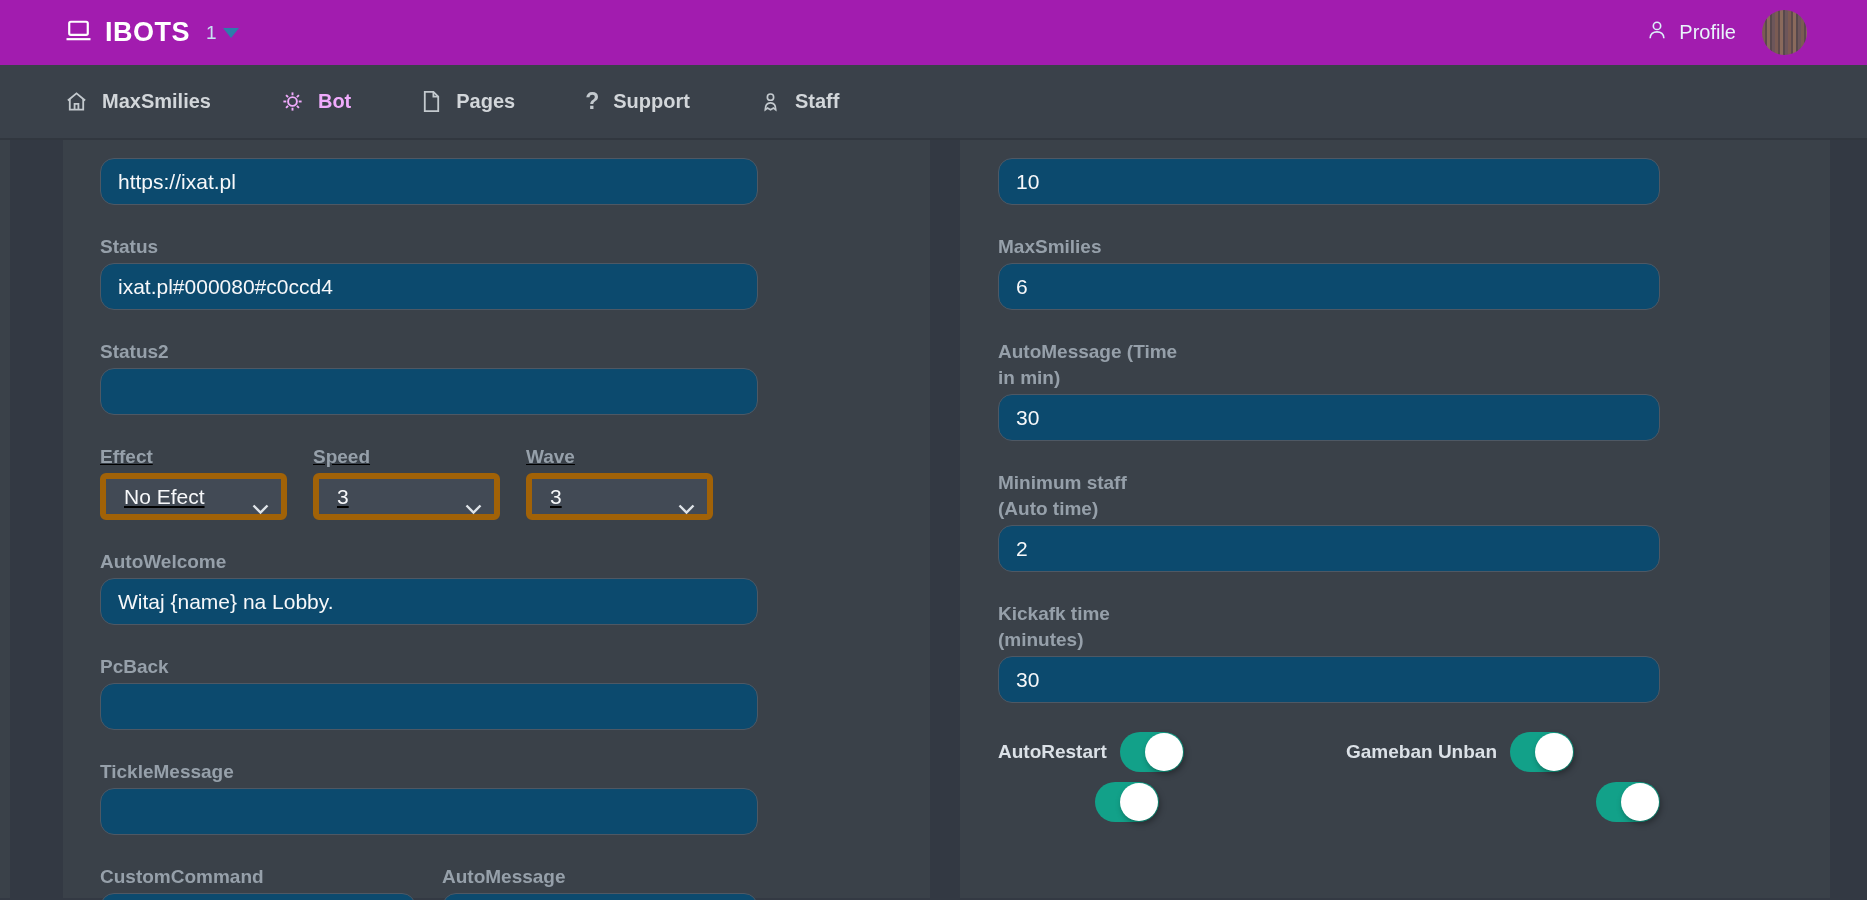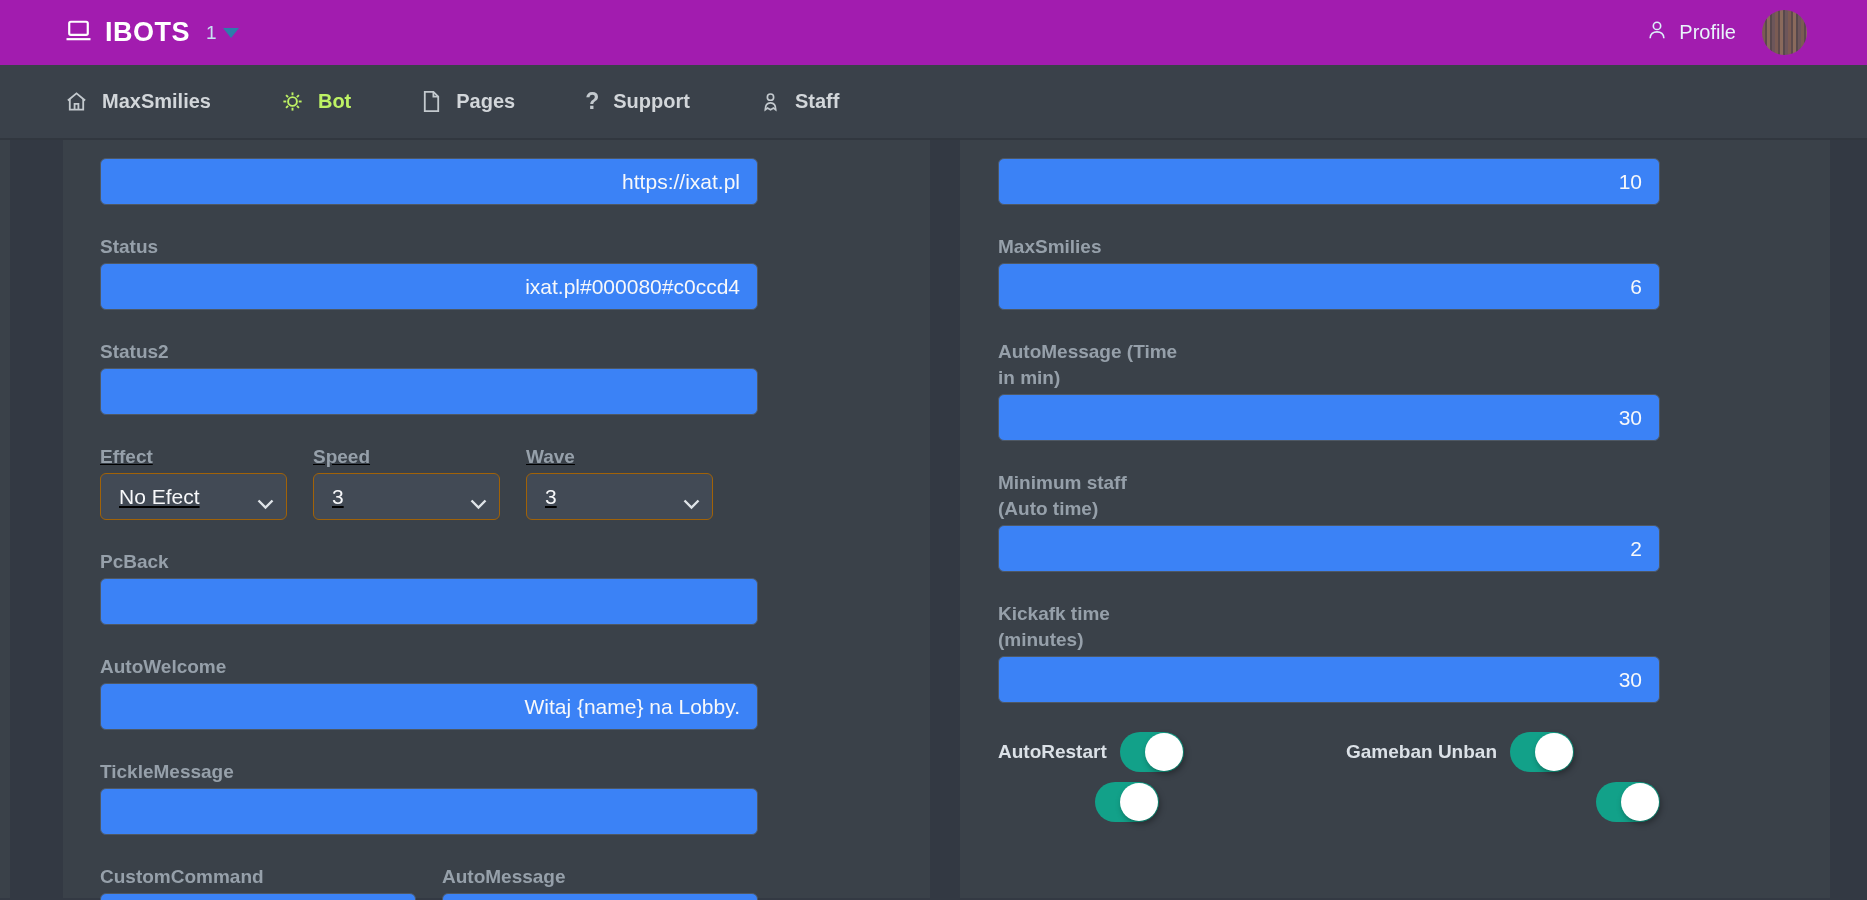--- a/index.html
+++ b/index.html
@@ -15,40 +15,40 @@
   .header-spacer { flex:1; }
   .profile-wrap { display:flex; align-items:center; gap:11px; margin-right:26px; color:#e9f4fb; font-size:20px; }
   .avatar { width:45px; height:45px; border-radius:50%;
     background:repeating-linear-gradient(90deg,#7b5b53 0 3px,#5d4a4b 3px 5px,#8a6a5c 5px 8px,#57484c 8px 10px,#6d565a 10px 13px);
   }
 
   
   .nav { height:75px; background:#3a414a; border-bottom:2px solid #31373f; display:flex; align-items:center; gap:70px; padding-left:65px; }
   .nav-item { display:flex; align-items:center; gap:14px; color:#d2d6da; font-size:20px; font-weight:600; cursor:pointer; }
   .nav-item .ico { color:#c3c9ce; display:flex; align-items:center; }
-  .nav-item.active, .nav-item.active .ico { color:#bef264; }
+  .nav-item.active, .nav-item.active .ico { color:#f0abfc; }
   .qmark { font-size:23px; font-weight:600; }
 
   
   .content { position:relative; height:758px; }
   .edge-sliver { position:absolute; left:0; top:0; bottom:0; width:10px; background:#3a4149; }
   .panel { position:absolute; top:0; bottom:0; background:#3a4149; }
   .panel-left  { left:63px;  width:867px; padding:18px 0 0 37px; }
   .panel-right { left:960px; width:870px; padding:18px 0 0 38px; }
   .col { width:658px; }
   .panel-right .col { width:662px; }
 
   .field { margin-bottom:29px; }
   .field-label { display:block; color:#96a0aa; font-size:19px; font-weight:600; line-height:26px; margin-bottom:3px; white-space:pre-line; }
-  .tb { display:block; width:100%; height:47px; background:#3b82f6; border:1px solid #4e5864; border-radius:6px;
-        color:#f7f8fa; font-size:21px; padding:0 17px; font-family:inherit; outline:none;text-align:right; }
+  .tb { display:block; width:100%; height:47px; background:#0c4a6e; border:1px solid #4e5864; border-radius:14px;
+        color:#f7f8fa; font-size:21px; padding:0 17px; font-family:inherit; outline:none; }
 
   .select-row { display:flex; gap:26px; margin-bottom:29px; }
   .select-col { width:187px;text-decoration:underline; }
-  .sel { position:relative; height:47px; background:#424a55; border:1px solid #a16207; border-radius:6px;
+  .sel { position:relative; height:47px; background:#424a55; border:6px solid #a16207; border-radius:6px;
          color:#f7f8fa; font-size:21px; display:flex; align-items:center; padding:0 34px 0 18px; cursor:pointer; }
   .sel .chev { position:absolute; right:12px; top:17px; }
 
   .two-col-row { display:flex; gap:26px; }
   .two-col-row .field { flex:1; margin-bottom:0; }
 
   
   .toggle-row1 { display:flex; justify-content:space-between; align-items:center; margin-right:86px; margin-top:29px; }
   .toggle-row2 { display:flex; justify-content:space-between; align-items:center; margin-top:10px; }
   .toggle-group { display:flex; align-items:center; gap:13px; }
@@ -184,26 +184,26 @@
             <span class="chev">
               <svg width="17" height="11" viewBox="0 0 17 11" fill="none" stroke="#dfe4e8" stroke-width="2.4">
                   <path d="M1.5 1.5 L8.5 8.5 L15.5 1.5"></path>
                 </svg>
             </span>
           </div>
         </div>
       </div>
 
       <div class="field">
+        <span class="field-label">AutoWelcome</span>
+        <input class="tb" value="Witaj {name} na Lobby." style="">
+      </div>
+      <div class="field">
         <span class="field-label">PcBack</span>
         <input class="tb" value="" style="">
-      </div>
-      <div class="field">
-        <span class="field-label">AutoWelcome</span>
-        <input class="tb" value="Witaj {name} na Lobby." style="">
       </div>
       <div class="field">
         <span class="field-label">TickleMessage</span>
         <input class="tb" value="" style="">
       </div>
 
       <div class="two-col-row">
         <div class="field">
           <span class="field-label">CustomCommand</span>
           <input class="tb" value="" style="">

